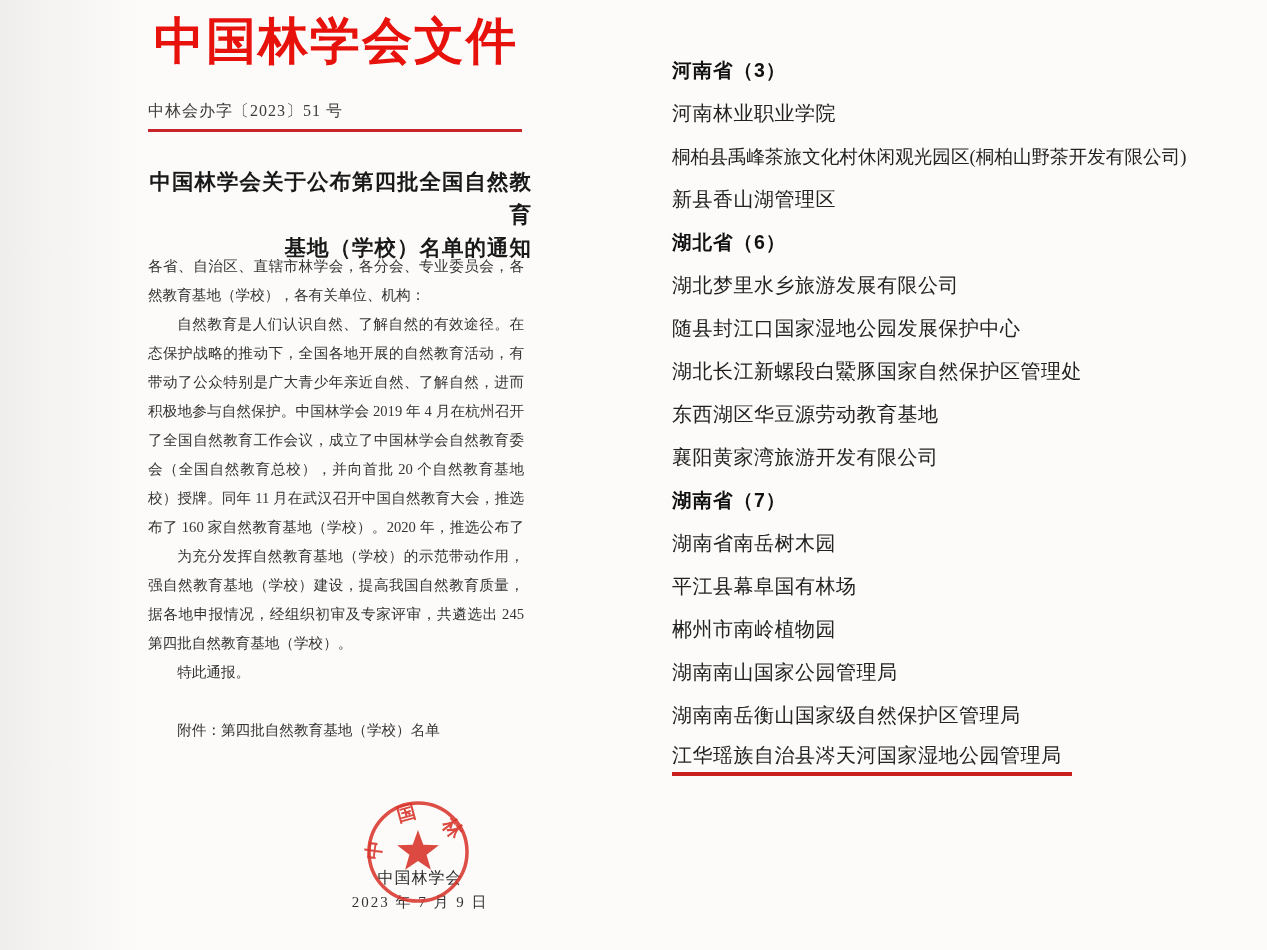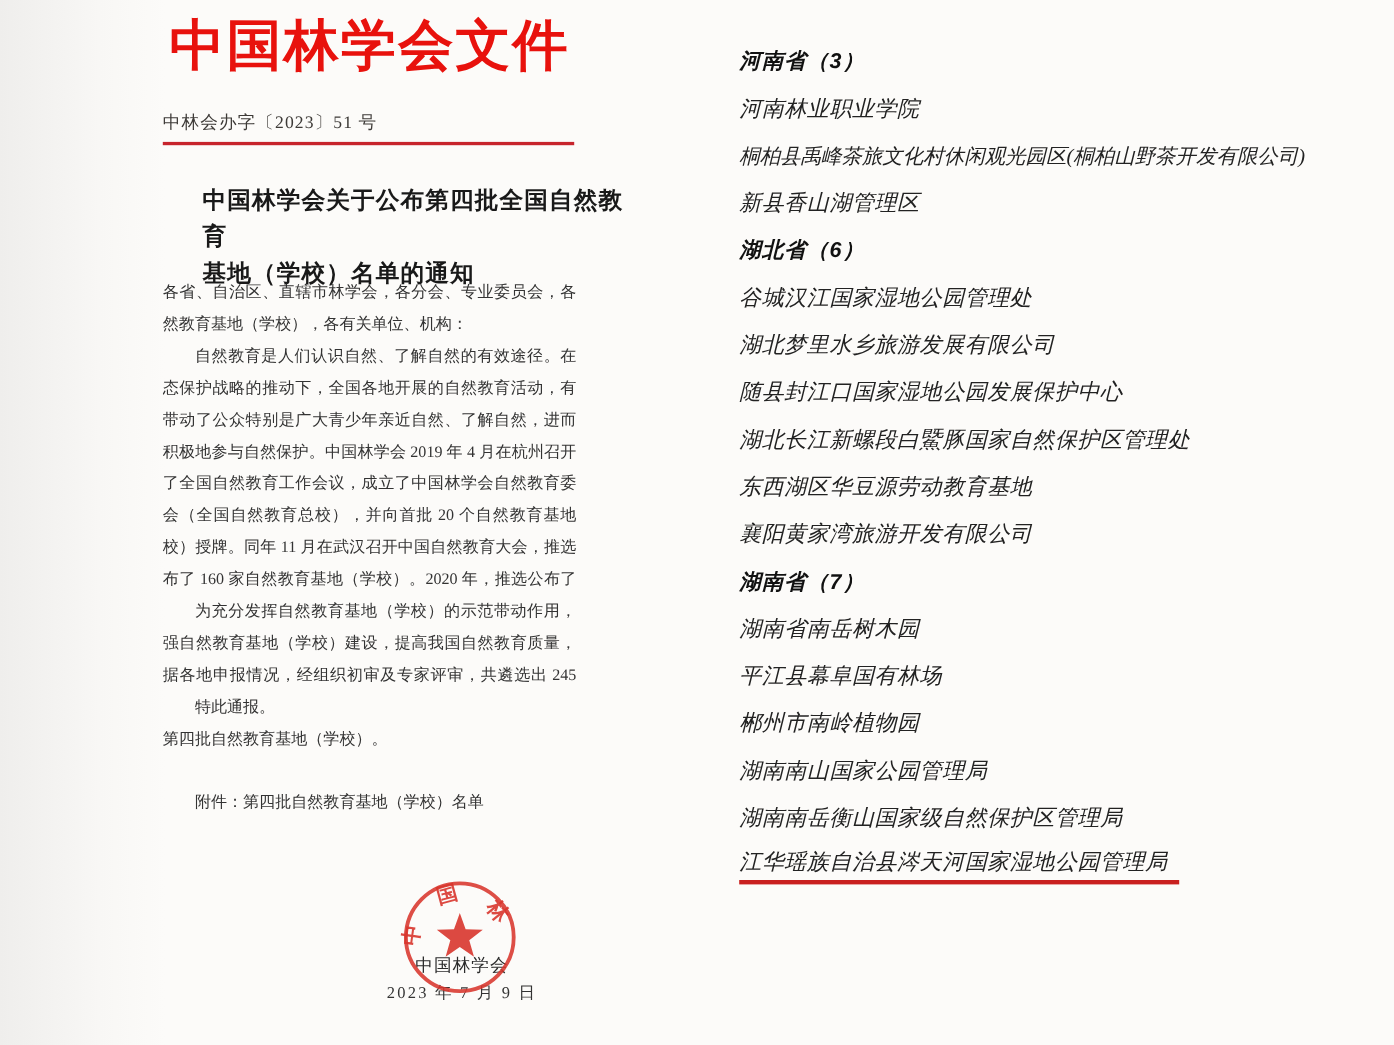--- a/index.html
+++ b/index.html
@@ -28,22 +28,22 @@
   .doc-number {
     position:absolute; left:148px; top:101px; width:375px;
     font-size:16px; letter-spacing:1px; color:#3d3a37;
   }
   .red-rule {
     position:absolute; left:148px; top:129px; width:374px; height:3px;
     background:#c7242c;
   }
   .notice-title {
     position:absolute; left:140px; top:166px; width:392px;
-    text-align:left; font-weight:bold; font-size:21.5px;
-    line-height:33px; letter-spacing:1px; color:#191919;margin-left:44px;
+    text-align:right; font-weight:bold; font-size:21.5px;
+    line-height:33px; letter-spacing:1px; color:#191919;
   }
   .doc-body {
     position:absolute; left:148px; top:252px; width:376px;
     font-size:14.6px; color:#333;
   }
   .bline { height:29px; line-height:29px; white-space:nowrap; }
   .bline.just { text-align:justify; text-align-last:justify; white-space:normal; height:29px; overflow:hidden; }
   .bline.indent { text-indent:2em; }
   .bline.gap-top { margin-top:29px; }
 
@@ -51,21 +51,21 @@
     position:absolute; left:340px; top:868px; width:160px;
     text-align:center; font-size:16px; letter-spacing:1px; color:#2b2b2b;
   }
   .signature-date {
     position:absolute; left:330px; top:893px; width:180px;
     text-align:center; font-size:15px; letter-spacing:2px; color:#333;
   }
   .seal { position:absolute; left:353px; top:797px; width:130px; height:115px; }
 
   
-  .list { position:absolute; left:12px; top:34px; width:595px;font-style:italic; }
+  .list { position:absolute; left:12px; top:49px; width:595px; }
   .row { height:43px; display:flex; align-items:center; }
   .prov-header {
     font-family:"Liberation Sans", sans-serif;
     font-weight:bold; font-size:19.5px; letter-spacing:1px; color:#111;
   }
   .item { font-size:20px; letter-spacing:0.5px; color:#222; }
   .item.long { font-size:18.6px; letter-spacing:0; }
   .item.underlined span {
     display:inline-block;
     border-bottom:4px solid #c9201f;
@@ -95,22 +95,22 @@
     <div class="bline just">态保护战略的推动下，全国各地开展的自然教育活动，有效</div>
     <div class="bline just">带动了公众特别是广大青少年亲近自然、了解自然，进而更</div>
     <div class="bline just">积极地参与自然保护。中国林学会 2019 年 4 月在杭州召开</div>
     <div class="bline just">了全国自然教育工作会议，成立了中国林学会自然教育委员</div>
     <div class="bline just">会（全国自然教育总校），并向首批 20 个自然教育基地（学</div>
     <div class="bline just">校）授牌。同年 11 月在武汉召开中国自然教育大会，推选公</div>
     <div class="bline just">布了 160 家自然教育基地（学校）。2020 年，推选公布了 50</div>
     <div class="bline just indent">为充分发挥自然教育基地（学校）的示范带动作用，加</div>
     <div class="bline just">强自然教育基地（学校）建设，提高我国自然教育质量，根</div>
     <div class="bline just">据各地申报情况，经组织初审及专家评审，共遴选出 245 家</div>
+    <div class="bline">第四批自然教育基地（学校）。</div>
     <div class="bline indent">特此通报。</div>
-    <div class="bline">第四批自然教育基地（学校）。</div>
     <div class="bline indent gap-top">附件：第四批自然教育基地（学校）名单</div>
   </div>
 
   <div class="signature-org">中国林学会</div>
   <div class="signature-date">2023 年 7 月 9 日</div>
 
   <svg class="seal" viewBox="0 0 130 115" xmlns="http://www.w3.org/2000/svg">
     <circle cx="65" cy="55" r="49" fill="none" stroke="#d8352c" stroke-width="3.5" stroke-opacity="0.88"></circle>
     <polygon points="65,35 70.3,49.7 85.9,50.2 73.6,59.8 77.9,74.8 65,66 52.1,74.8 56.4,59.8 44.1,50.2 59.7,49.7" transform="translate(0,-2)" fill="#d8352c" fill-opacity="0.9"></polygon>
     <defs>
@@ -122,21 +122,20 @@
   </svg>
 </div>
 
 <div class="page" id="right-page">
   <div class="list">
     <div class="row prov-header">河南省（3）</div>
     <div class="row item">河南林业职业学院</div>
     <div class="row item long">桐柏县禹峰茶旅文化村休闲观光园区(桐柏山野茶开发有限公司)</div>
     <div class="row item">新县香山湖管理区</div>
     <div class="row prov-header">湖北省（6）</div>
-    <div class="row item">谷城汉江国家湿地公园管理处</div>
     <div class="row item">湖北梦里水乡旅游发展有限公司</div>
     <div class="row item">随县封江口国家湿地公园发展保护中心</div>
     <div class="row item">湖北长江新螺段白鱀豚国家自然保护区管理处</div>
     <div class="row item">东西湖区华豆源劳动教育基地</div>
     <div class="row item">襄阳黄家湾旅游开发有限公司</div>
     <div class="row prov-header">湖南省（7）</div>
     <div class="row item">湖南省南岳树木园</div>
     <div class="row item">平江县幕阜国有林场</div>
     <div class="row item">郴州市南岭植物园</div>
     <div class="row item">湖南南山国家公园管理局</div>

